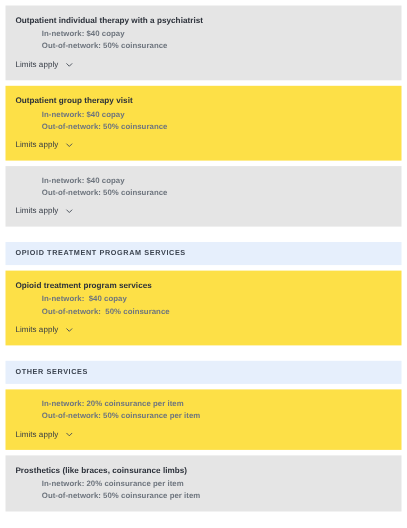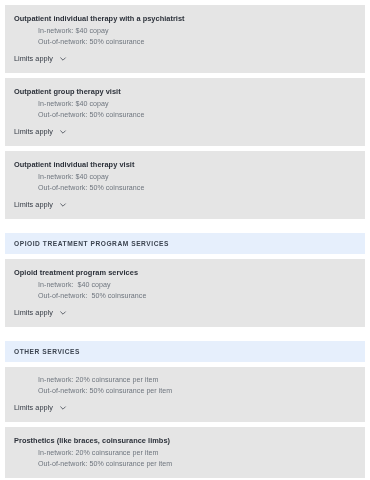--- a/index.html
+++ b/index.html
@@ -19,38 +19,38 @@
     width: 370px;
     padding-top: 5px;
     box-sizing: border-box;
   }
 
   
   .benefit-row {
     margin: 0 5px;
     padding: 8px 9px 9px 9px;
     box-sizing: border-box;
-    background: #e5e5e5;
+    background: #fde047;
   }
   .benefit-row.shaded {
     background: #e5e5e5;
   }
 
   .benefit-title {
     font-size: 7.4px;
     font-weight: bold;
     color: #2c313a;
     line-height: 11px;
     letter-spacing: 0.005em;
     margin: 0 0 2px 0;
   }
 
   .benefit-detail {
     font-size: 7.1px;
-    font-weight: normal;
+    font-weight: bold;
     color: #6e757e;
     line-height: 10.5px;
     letter-spacing: 0.005em;
     margin: 0;
     white-space: pre;
     padding-left: 24px;
   }
 
   .limits-row {
     display: flex;
@@ -123,21 +123,20 @@
         <span class="limits-label">Limits apply</span>
         <span class="chevron-down">
           <svg width="8" height="8" viewBox="0 0 12 12" fill="none" xmlns="http://www.w3.org/2000/svg">
             <path d="M2.5 4.3L6 7.8L9.5 4.3" stroke="#444b55" stroke-width="1.25" stroke-linecap="round" stroke-linejoin="round"></path>
           </svg>
         </span>
       </div>
     </div>
     <div class="spacer-sm"></div>
     <div class="benefit-row shaded">
-      <div class="benefit-title">Outpatient individual therapy visit</div>
       <div class="benefit-detail">In-network: $40 copay</div>
       <div class="benefit-detail">Out-of-network: 50% coinsurance</div>
       <div class="limits-row">
         <span class="limits-label">Limits apply</span>
         <span class="chevron-down">
           <svg width="8" height="8" viewBox="0 0 12 12" fill="none" xmlns="http://www.w3.org/2000/svg">
             <path d="M2.5 4.3L6 7.8L9.5 4.3" stroke="#444b55" stroke-width="1.25" stroke-linecap="round" stroke-linejoin="round"></path>
           </svg>
         </span>
       </div>

